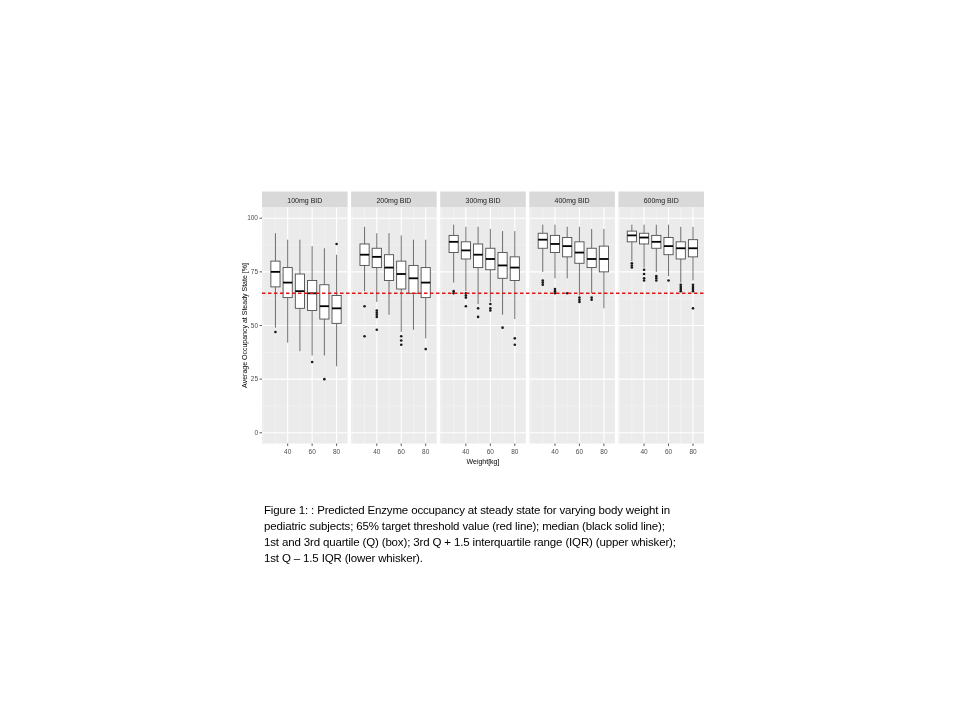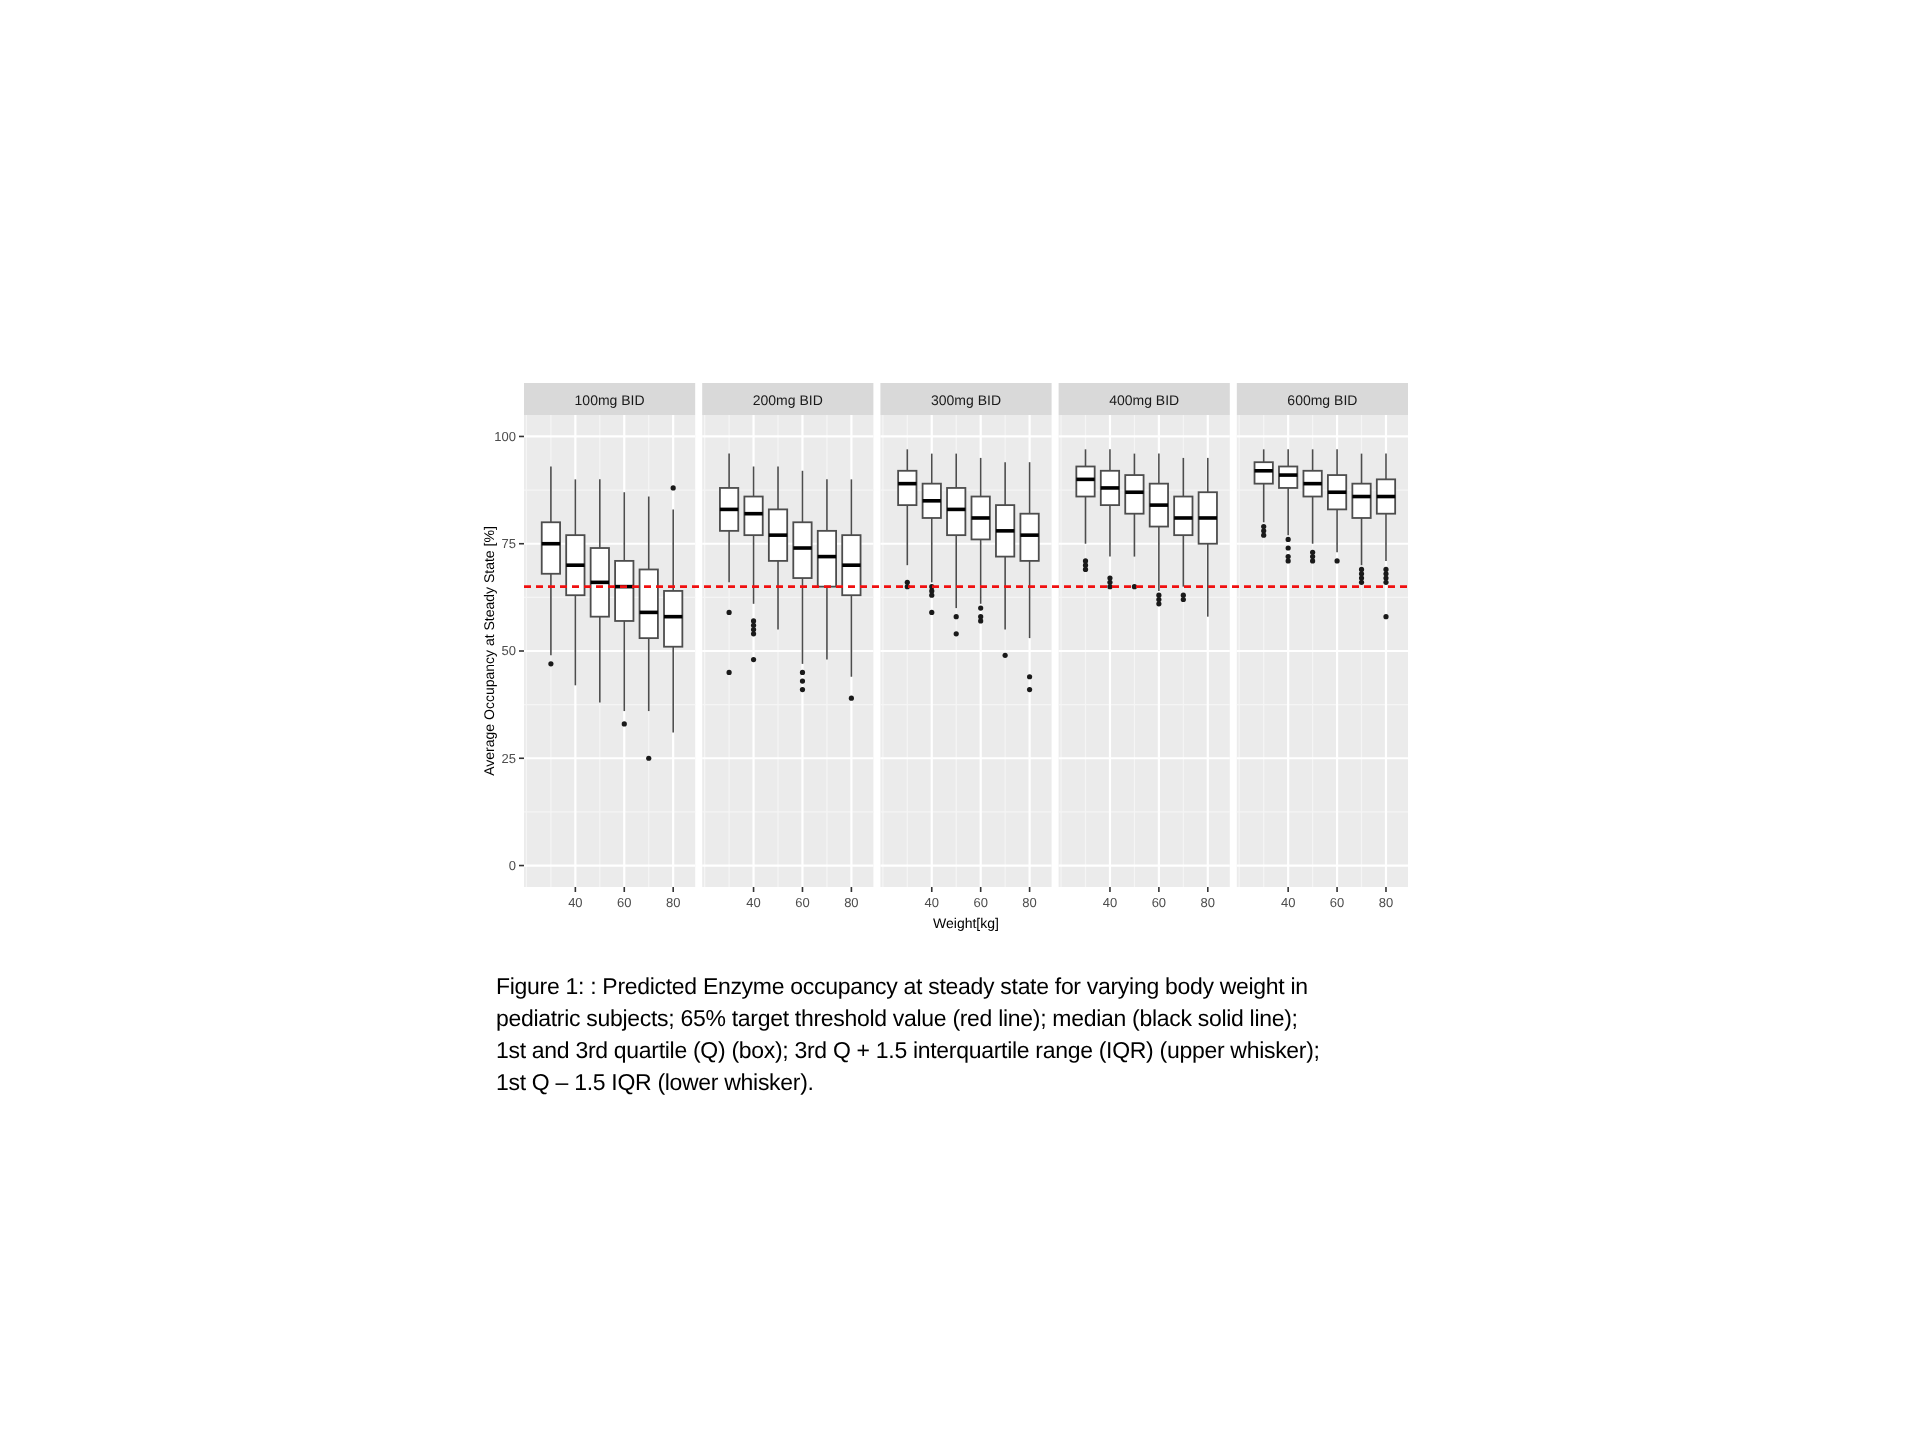--- a/index.html
+++ b/index.html
@@ -1,19 +1,19 @@
 <!DOCTYPE html>
 <html><head>
 <meta charset="utf-8">
 <style>
   html,body{margin:0;padding:0;background:#fff;}
   .page{position:relative;width:960px;height:720px;background:#ffffff;overflow:hidden;
         font-family:"Liberation Sans",sans-serif;}
   #chart-svg{position:absolute;left:0;top:0;}
-  .caption{position:absolute;left:248px;top:486px;width:560px;margin:0;
+  .caption{position:absolute;left:248px;top:486px;width:560px;margin:16px;
            font-family:"Liberation Sans",sans-serif;font-size:11.5px;line-height:16px;
            letter-spacing:-0.15px;color:#000;white-space:pre-line;}
 </style>
 </head>
 <body>
 
 <div class="page">
   <svg id="chart-svg" width="960" height="720" viewBox="0 0 960 720">
       <g>
         <rect x="262" y="191.5" width="85.6" height="16" fill="#d9d9d9"></rect>

